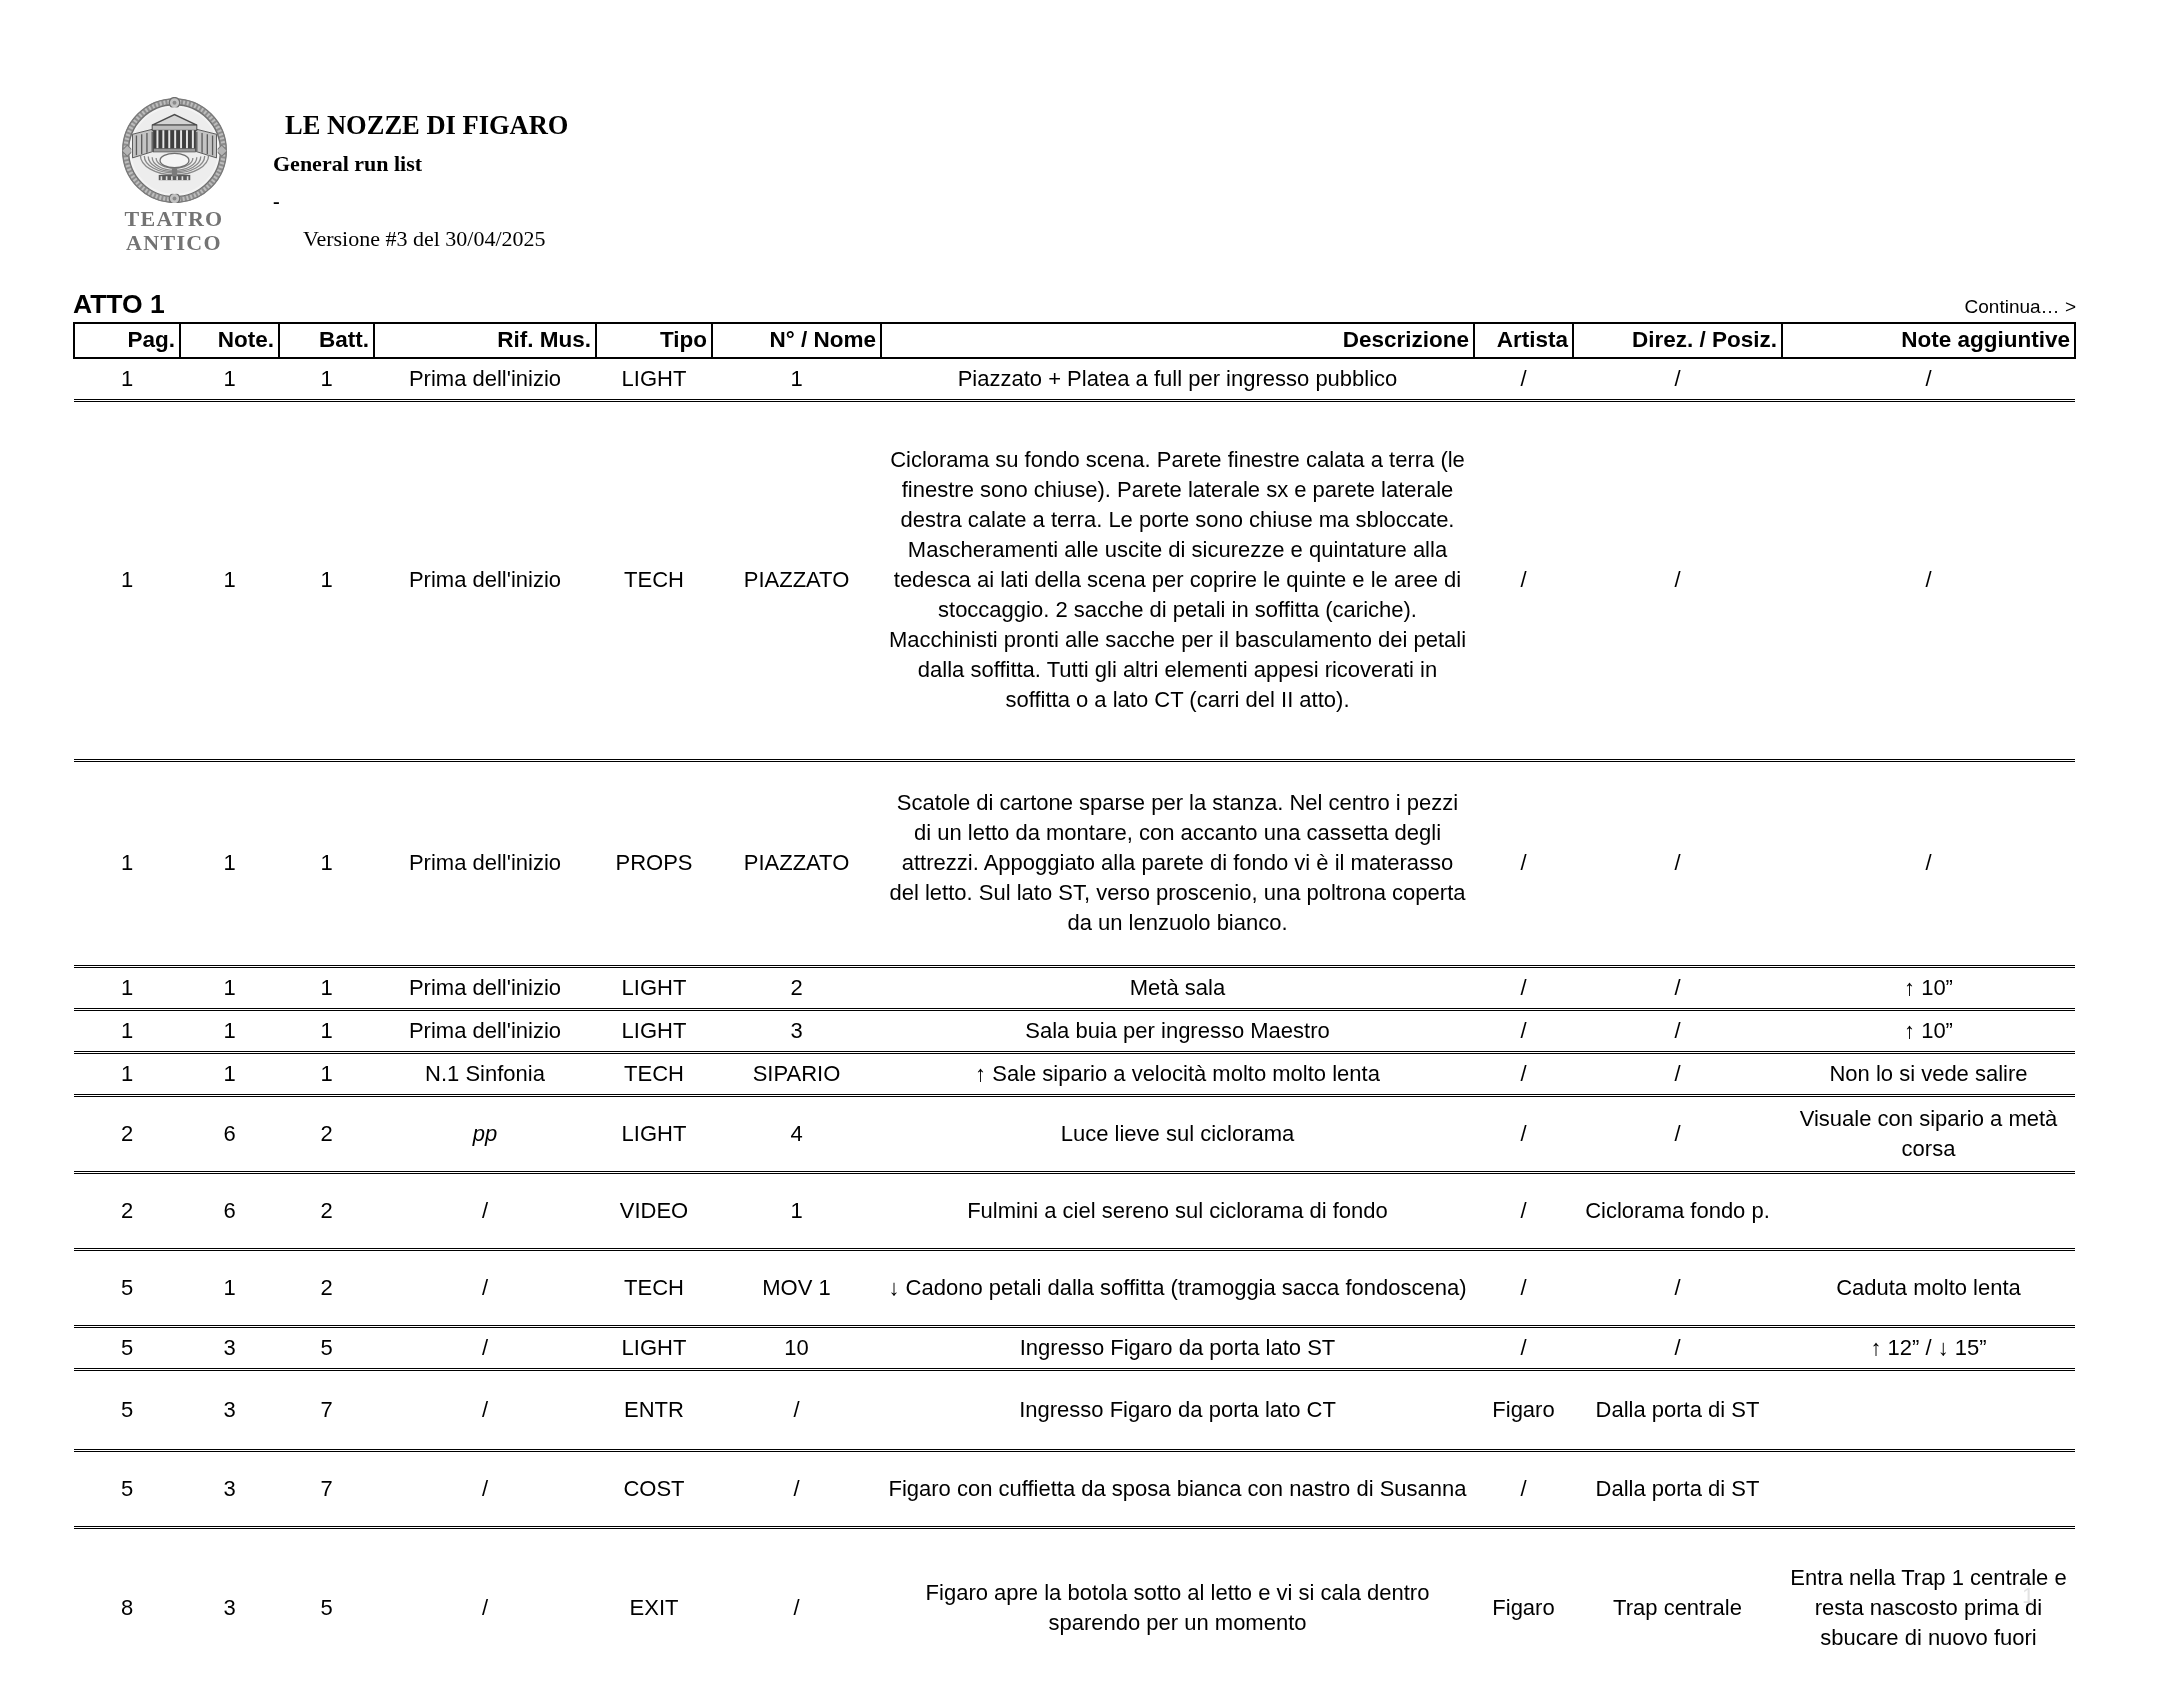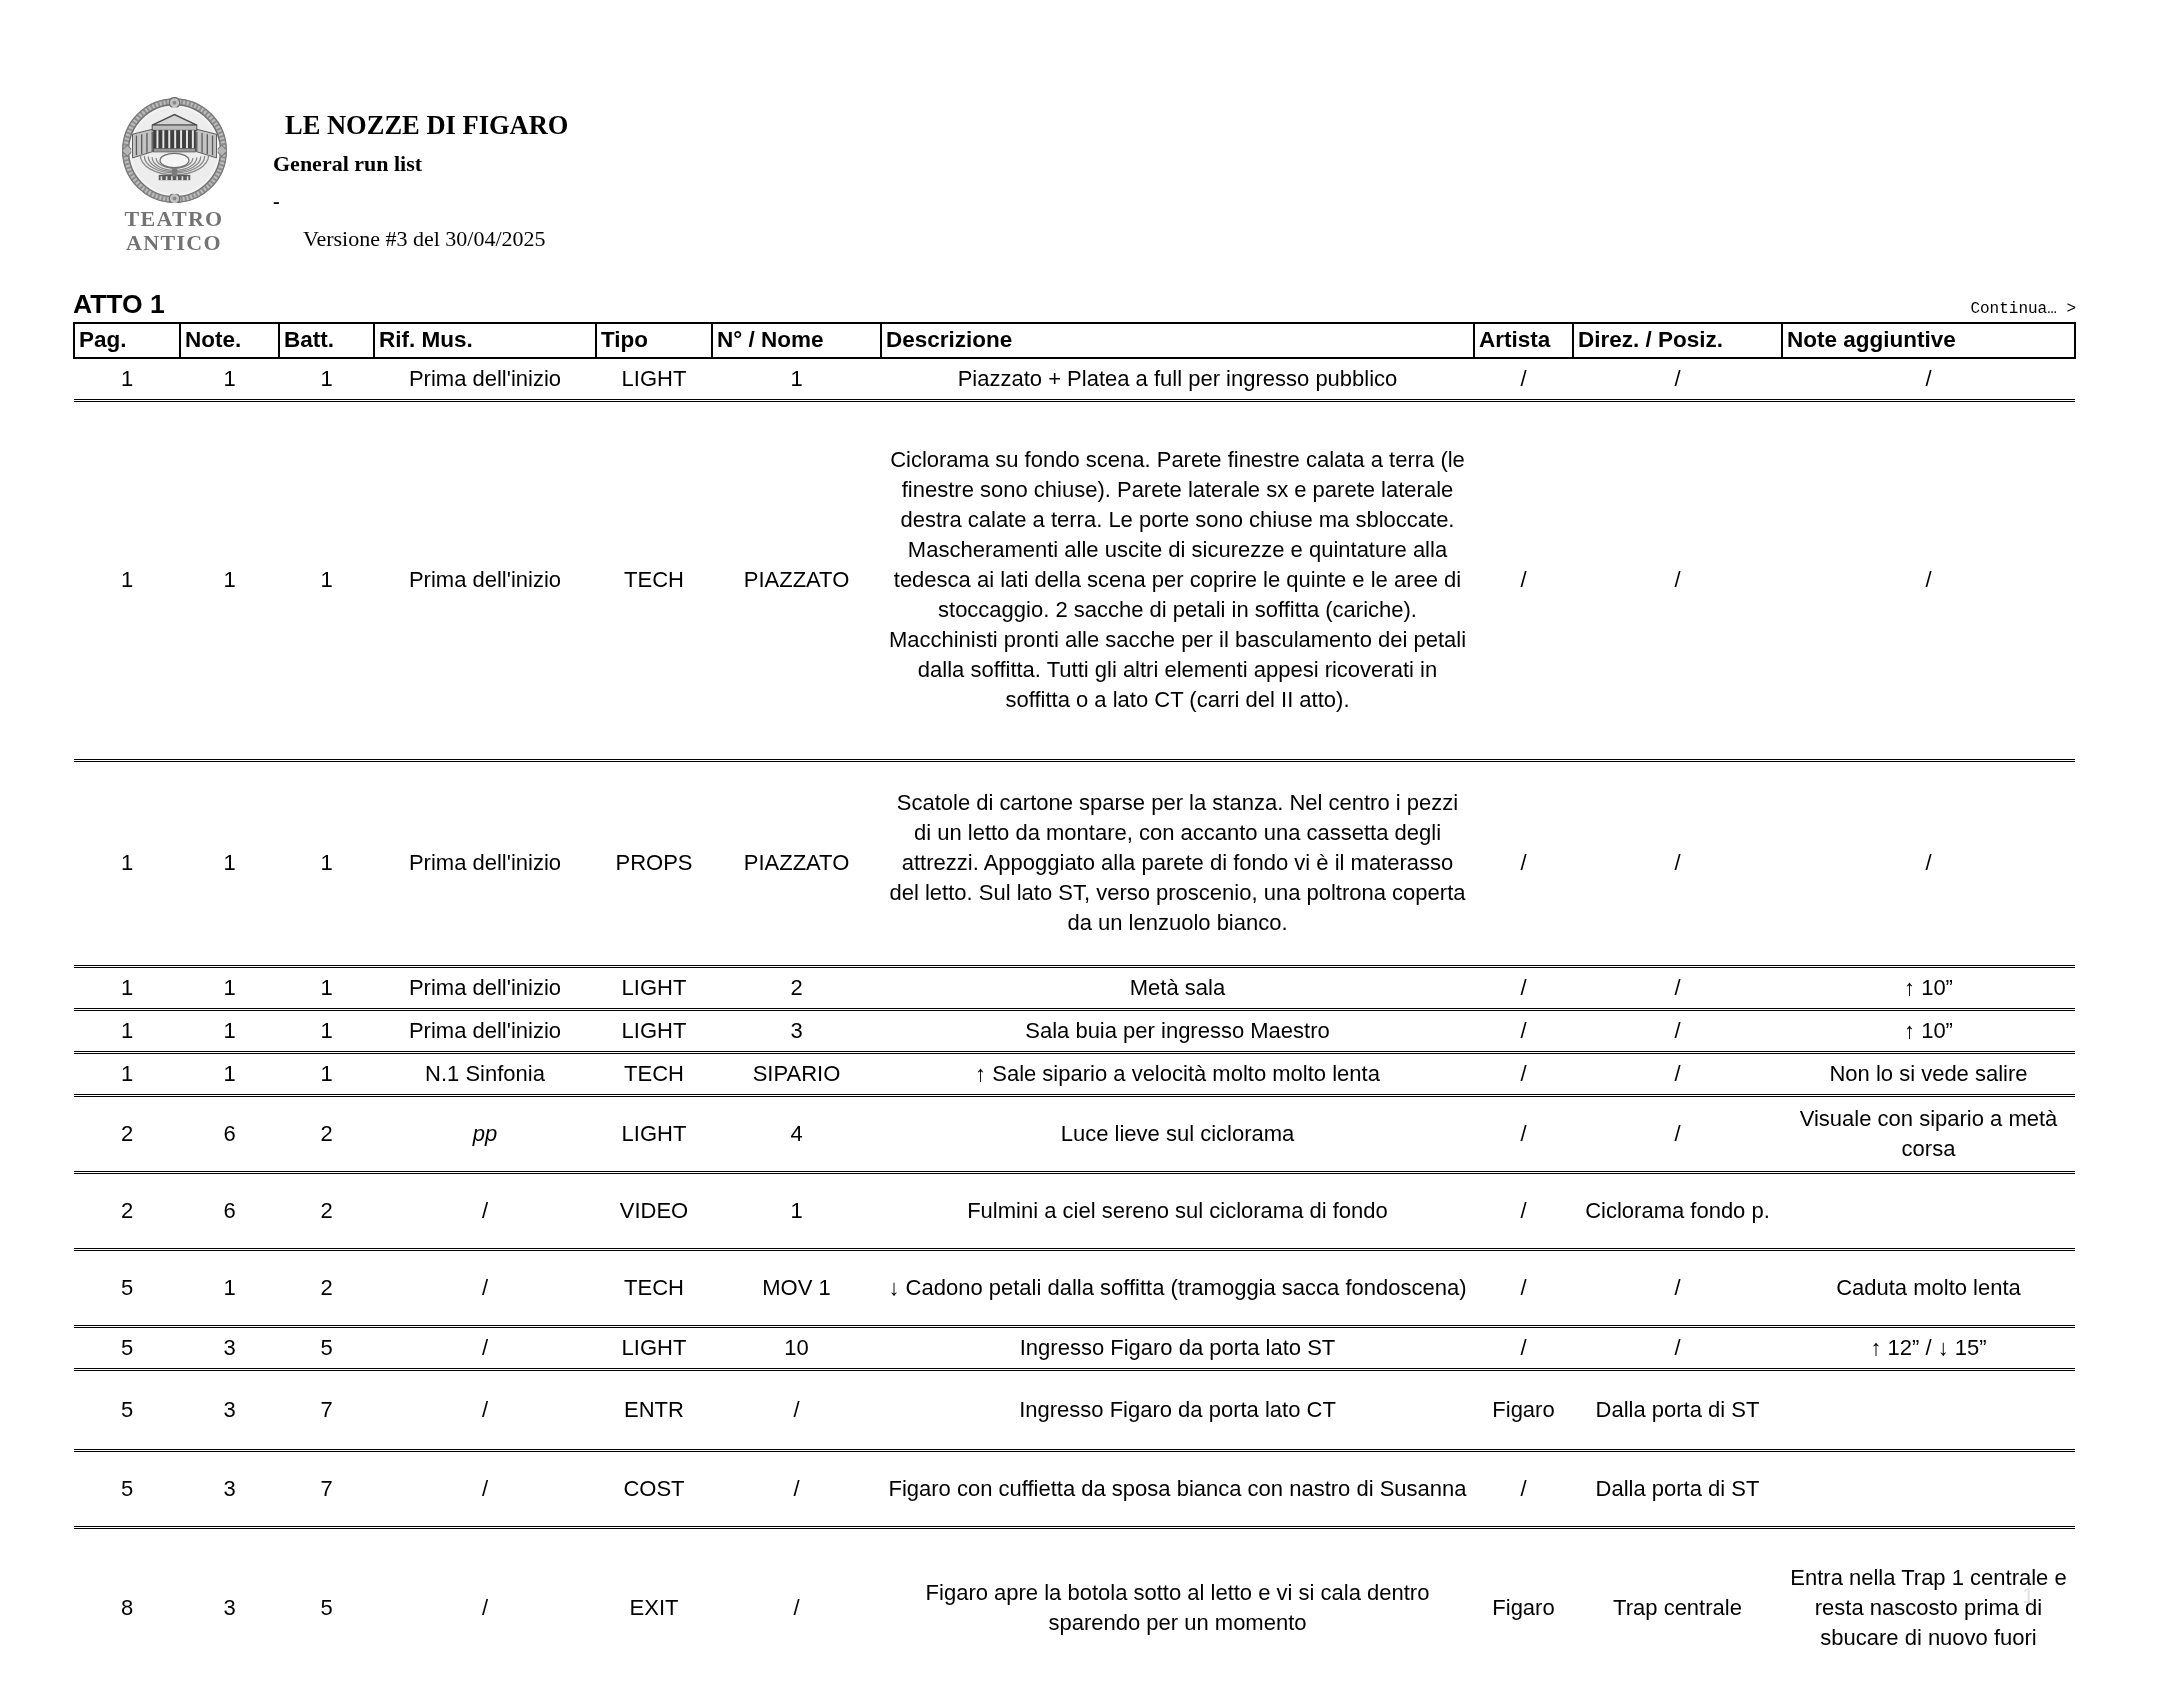--- a/index.html
+++ b/index.html
@@ -42,33 +42,33 @@
     font-family: "Liberation Serif", "DejaVu Serif", serif;
     font-size: 22px; line-height: 24.5px; margin-top: 14.6px; margin-left: 30px;
   }
 
   
   .act-bar {
     position: absolute; left: 73px; top: 277px; width: 2003px;
     display: flex; justify-content: space-between; align-items: baseline;
   }
   .act-title { font-weight: bold; font-size: 26.5px; margin-top: 12px; }
-  .continua  { font-size: 16px; font-family: Liberation Mono, monospace; }
+  .continua  { font-size: 19px; }
 
   
   table.runlist {
     position: absolute; left: 73px; top: 322px; width: 2003px;
     border-collapse: collapse; table-layout: fixed;
     font-size: 22px; line-height: 30px;
   }
   table.runlist thead th {
     border: 2px solid #000;
     font-weight: bold; font-size: 22.5px;
     height: 29px; padding: 1.3px 4px;
-    text-align: left; vertical-align: middle;
+    text-align: right; vertical-align: middle;
     overflow: hidden; white-space: nowrap;
   }
   table.runlist td {
     border-bottom: 3.3px double #000;
     vertical-align: middle;
     padding: 4px 5.3px;
     text-align: center;
     word-wrap: break-word;
   }
   table.runlist tbody tr:last-child td { border-bottom: 4px solid #000; }

